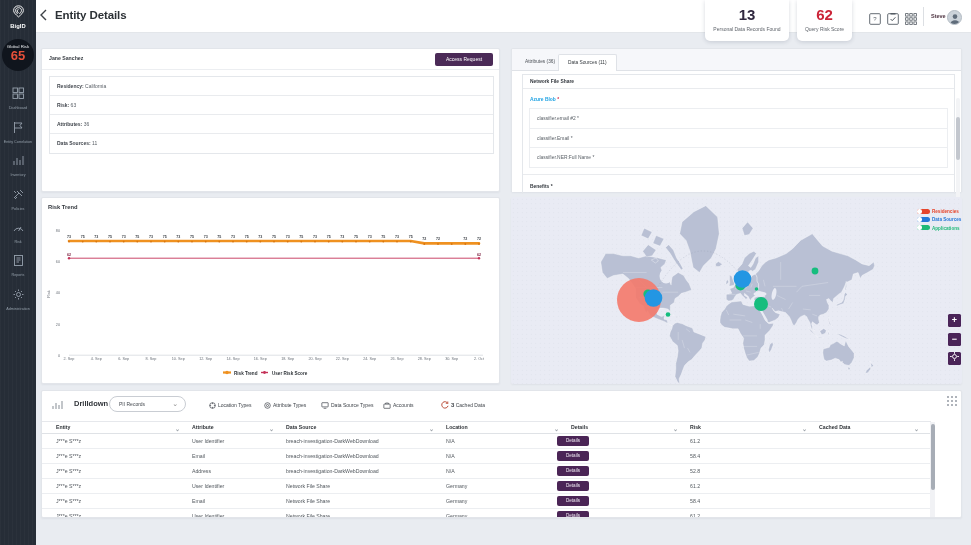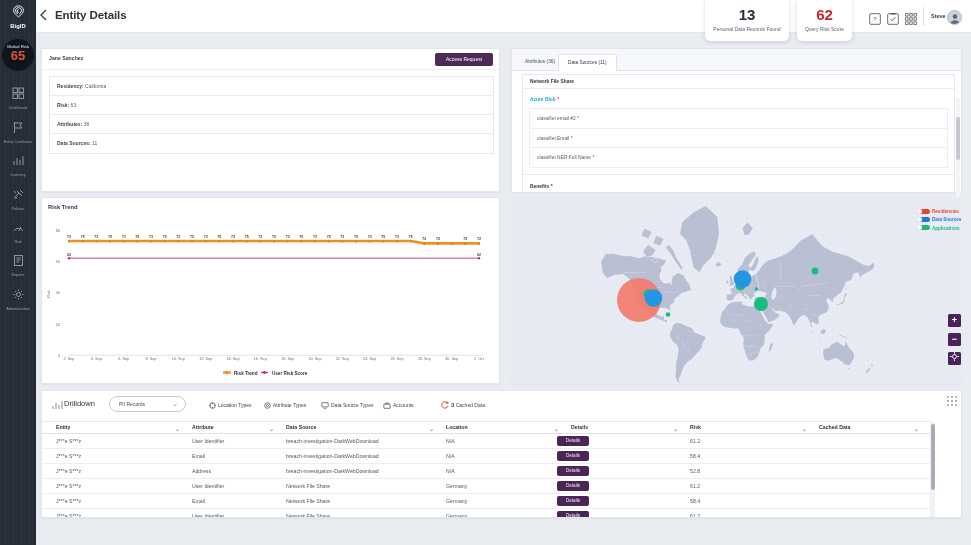--- a/index.html
+++ b/index.html
@@ -58,21 +58,21 @@
 #tscroll{position:absolute;right:1.5px;top:27px;width:4px;height:115px;background:#f3f4f6;border-radius:2px}
 #tthumb{position:absolute;left:0;top:19px;width:4px;height:43px;background:#c3c7ce;border-radius:2px}
 
 #cMap .dots{position:absolute;inset:0;background-image:radial-gradient(circle,#dee1eb 0.55px,transparent 0.7px);background-size:4.5px 4.5px}
 .mbtn{position:absolute;left:437px;width:13px;height:13px;background:#4a2458;border-radius:1.5px;color:#fff;text-align:center;font-size:9px;line-height:12px;font-weight:bold}
 .mleg{position:absolute;font-size:4.6px;font-weight:bold;line-height:5px;white-space:nowrap}
 .mico{position:absolute;width:13px;height:5.4px;border-radius:2.7px}
 .mico:before{content:"";position:absolute;left:0.4px;top:0.4px;width:4.6px;height:4.6px;border-radius:50%;background:#fff}
 
 #dhead{position:absolute;left:0;top:0;width:100%;height:29px}
-#dtitle{position:absolute;left:22px;top:7.5px;font-size:7.5px;font-weight:normal;color:#2f3338}
+#dtitle{position:absolute;left:32px;top:7.5px;font-size:7.5px;font-weight:bold;color:#2f3338}
 #dpill{position:absolute;left:67px;top:5px;width:77px;height:16px;border:1px solid #c9cdd3;border-radius:8px;font-size:5px;color:#44494f;line-height:15px;padding-left:9px}
 #dpill:after{content:"\2304";position:absolute;right:7px;top:-1px;color:#888;font-size:7px}
 .dtool{position:absolute;top:7px;font-size:5px;color:#3f444a;line-height:15px}
 .dtool svg{vertical-align:-2px;margin-right:2px}
 #dhandle{position:absolute;right:4px;top:4px;width:11px;height:11px;background-image:radial-gradient(circle,#a9aeb5 0.7px,transparent 0.8px);background-size:4px 4px}
 table#dt{position:absolute;left:0;top:30px;width:889px;border-collapse:collapse;table-layout:fixed}
 #dt th{font-size:5.2px;color:#2f3338;text-align:left;font-weight:bold;height:12px;border-top:1px solid #e6e8ec;border-bottom:1px solid #dfe2e6;padding:0}
 #dt td{font-size:5.2px;color:#53595f;height:15px;border-bottom:1px solid #eceef1;padding:0}
 #dt .sort{float:right;color:#9aa0a7;font-size:6px;margin-right:12px;margin-top:1px}
 .detbtn{display:inline-block;width:32px;height:9.5px;background:#4b2556;border-radius:2px;color:#efe9f2;font-size:4.6px;text-align:center;line-height:9.5px;margin-left:-14px}

